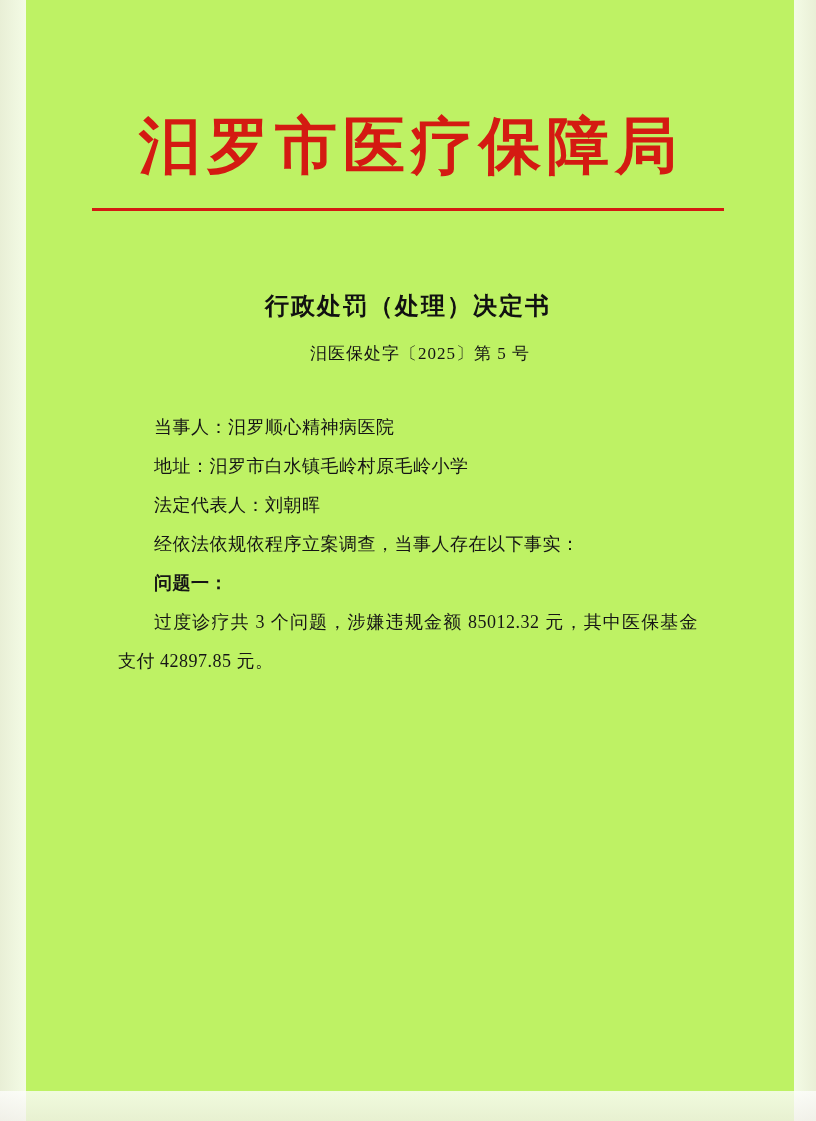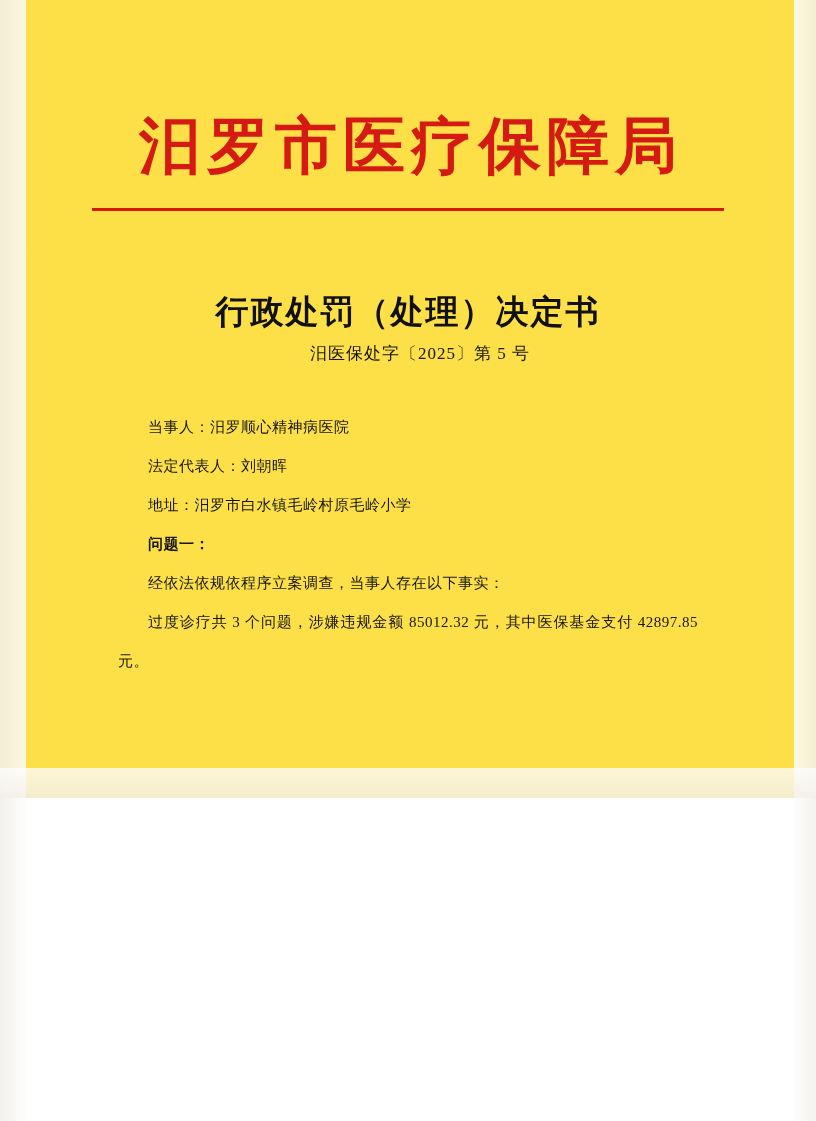--- a/index.html
+++ b/index.html
@@ -10,23 +10,23 @@
   body {
     width: 816px;
     height: 1121px;
     font-family: "Liberation Serif", "DejaVu Serif", serif;
     color: #1a1a1a;
     position: relative;
     overflow: hidden;
   }
   .page {
     width: 816px;
-    height: 798px;
+    height: 1121px;
     position: relative;
-    background: #fde047;
+    background: #bef264;
   }
   
   .scan-edge-left {
     position: absolute;
     left: 0; top: 0;
     width: 26px; height: 1121px;
     background: linear-gradient(to right, #f0eeea 0%, #fdfdfc 100%);
     opacity: .85;
   }
   .scan-edge-right {
@@ -68,21 +68,21 @@
   }
 
   .doc-title {
     position: absolute;
     top: 290px;
     left: 0;
     width: 816px;
     text-align: center;
     font-family: "Liberation Serif", "DejaVu Serif", serif;
     font-weight: bold;
-    font-size: 33px;
+    font-size: 24px;
     letter-spacing: 2px;
     color: #111;
   }
 
   .doc-number {
     position: absolute;
     top: 342px;
     left: 0;
     width: 816px;
     text-align: center;
@@ -91,21 +91,21 @@
     color: #141414;
     padding-left: 24px;
     box-sizing: border-box;
   }
 
   .body-block {
     position: absolute;
     top: 408px;
     left: 118px;
     width: 580px;
-    font-size: 15px;
+    font-size: 18px;
     line-height: 39px;
     color: #151515;
     letter-spacing: 0.5px;
   }
   .para {
     margin: 0;
     text-indent: 2em;
     text-align: justify;
   }
   .para.label {
@@ -125,20 +125,20 @@
     <div class="letterhead-title">汨罗市医疗保障局</div>
     <div class="letterhead-rule"></div>
   </div>
 
   <div class="doc-title">行政处罚（处理）决定书</div>
 
   <div class="doc-number">汨医保处字〔2025〕第 5 号</div>
 
   <div class="body-block">
     <p class="para">当事人：汨罗顺心精神病医院</p>
+    <p class="para">地址：汨罗市白水镇毛岭村原毛岭小学</p>
     <p class="para">法定代表人：刘朝晖</p>
-    <p class="para">地址：汨罗市白水镇毛岭村原毛岭小学</p>
+    <p class="para">经依法依规依程序立案调查，当事人存在以下事实：</p>
     <p class="para label">问题一：</p>
-    <p class="para">经依法依规依程序立案调查，当事人存在以下事实：</p>
     <p class="para">过度诊疗共 3 个问题，涉嫌违规金额 85012.32 元，其中医保基金支付 42897.85 元。</p>
   </div>
 
 </div>
 
 </body></html>

